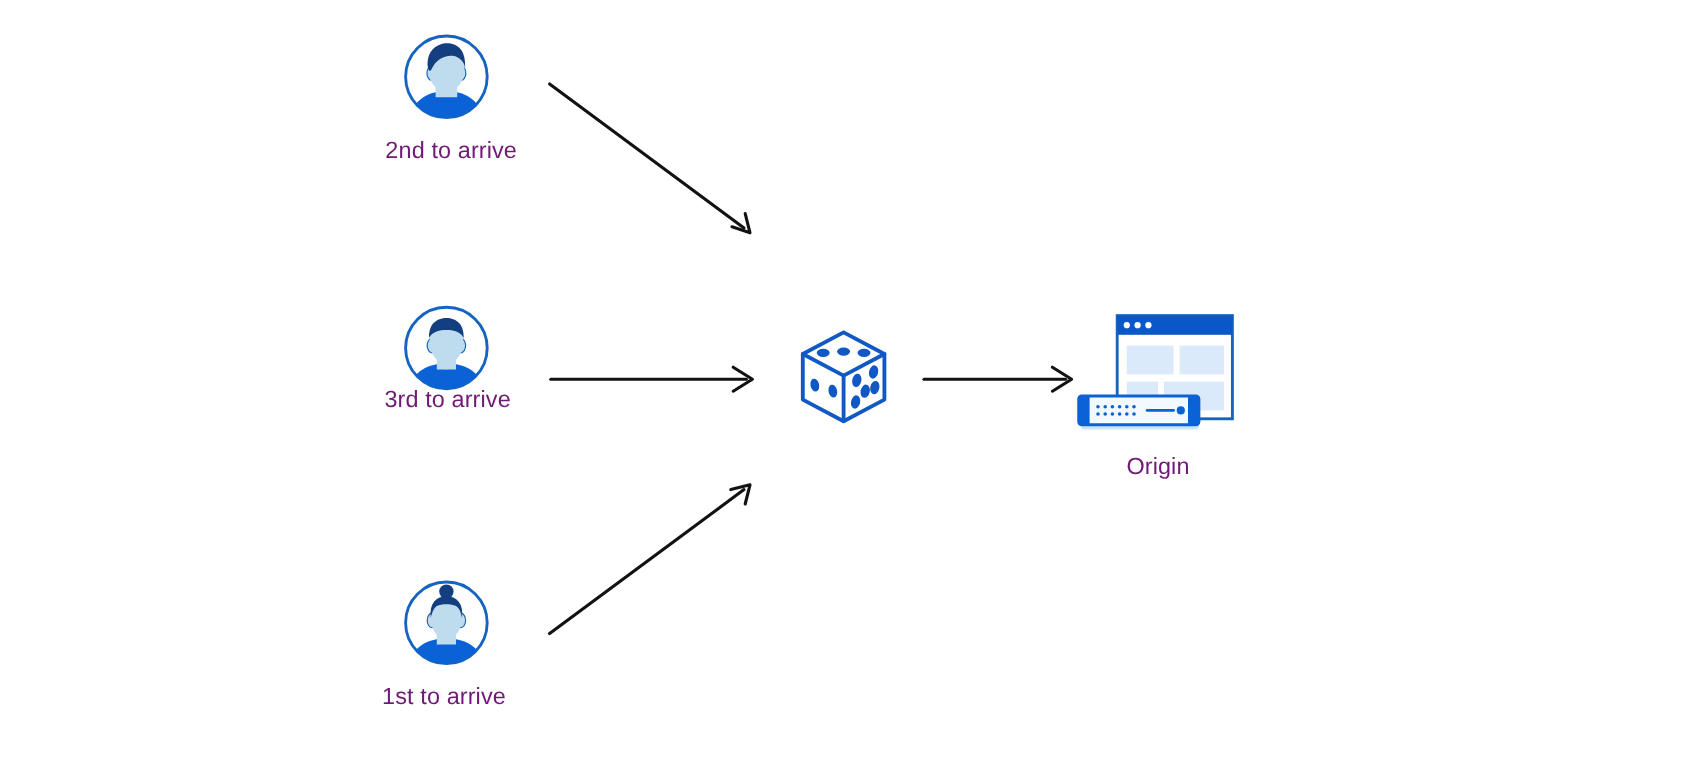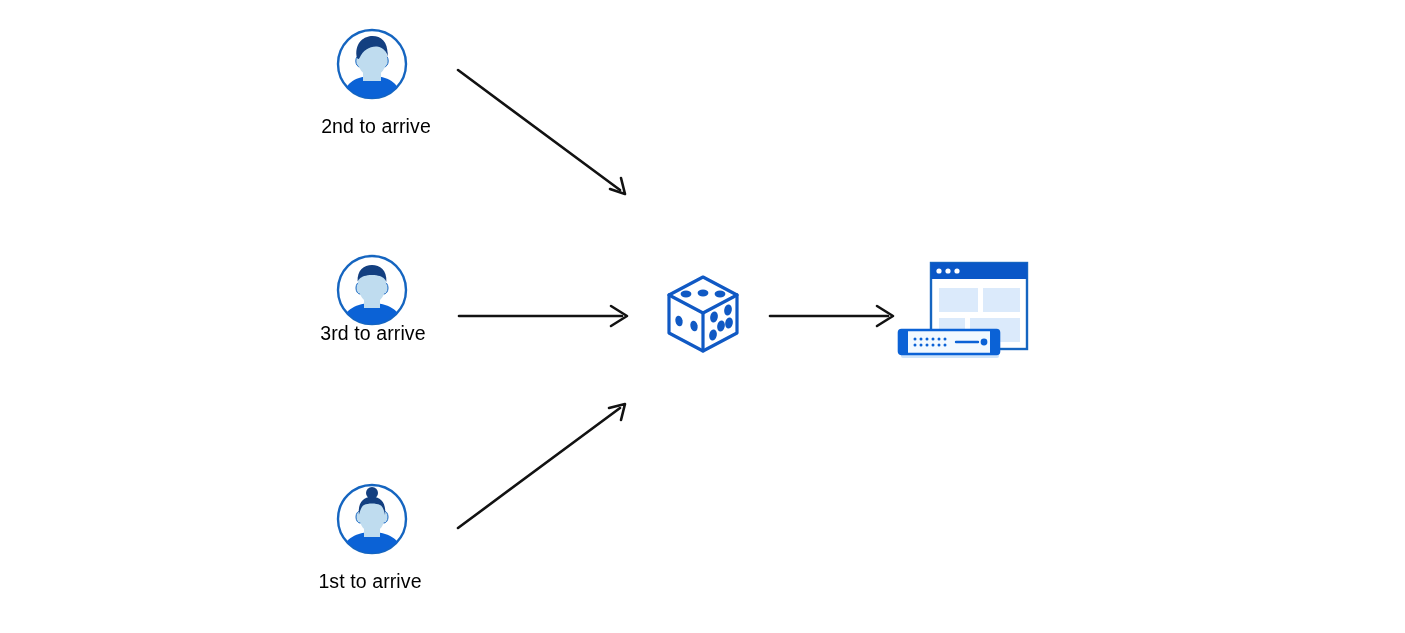--- a/index.html
+++ b/index.html
@@ -18,21 +18,21 @@
     overflow: hidden;
   }
   .node {
     position: absolute;
   }
   .node-label {
     position: absolute;
     width: 260px;
     text-align: center;
     font-size: 19.5px;
-    color: #000000;
+    color: #701a75;
     font-family: "Liberation Sans", sans-serif;
     white-space: nowrap;
     letter-spacing: 0.1px;
   }
   .avatar { width: 74px; height: 74px; }
   .dice-wrap { width: 90px; height: 90px; }
   .origin-wrap { width: 150px; height: 110px; }
   svg { display: block; overflow: visible; }
   .arrow-layer {
     position: absolute;
@@ -196,14 +196,15 @@
             <circle cx="32" cy="87" r="1.5"></circle>
           <circle cx="38" cy="87" r="1.5"></circle>
             <circle cx="44" cy="87" r="1.5"></circle>
             <circle cx="50" cy="87" r="1.5"></circle>
         </g>
         <line x1="61" y1="84" x2="83" y2="84" stroke="#0b62d6" stroke-width="2.4" stroke-linecap="round"></line>
         <circle cx="89" cy="84" r="3.4" fill="#0b62d6"></circle>
       </g>
     </svg>
   </div>
+  <div class="node-label" style="left:835px; top:378px;">Origin</div>
 
 </div>
 
 </body></html>

